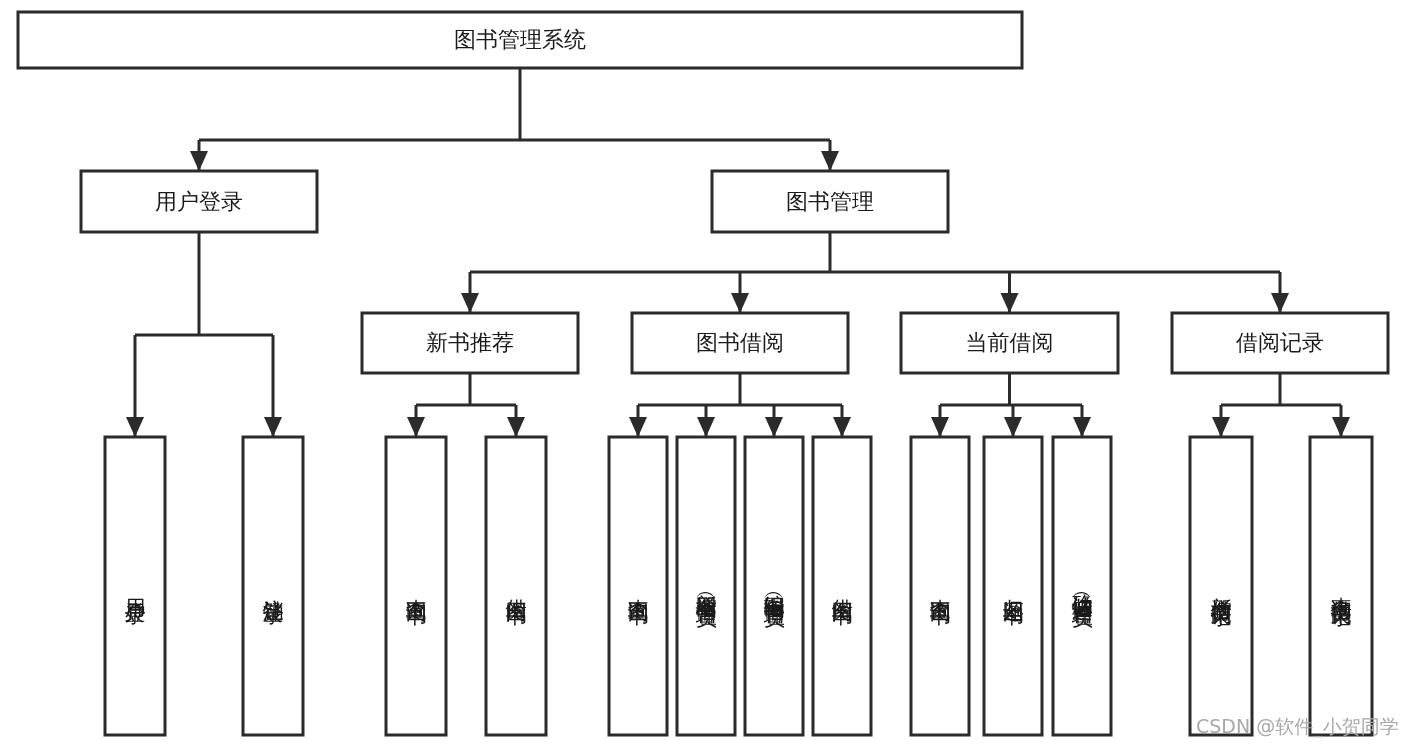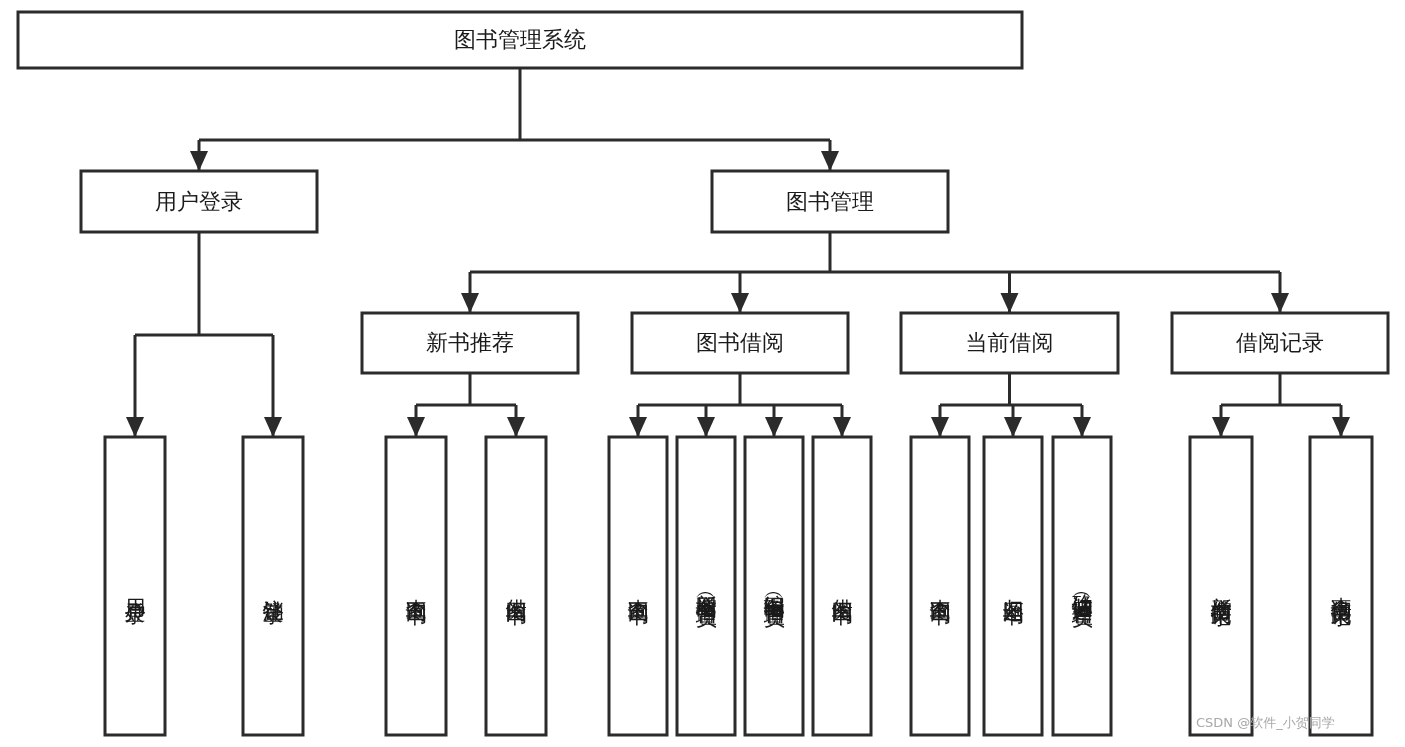--- a/index.html
+++ b/index.html
@@ -60,21 +60,21 @@
     letter-spacing: 2px;
     white-space: nowrap;
     display: flex;
     align-items: center;
     justify-content: center;
     pointer-events: none;
   }
   .watermark {
     position: absolute;
     font-family: "DejaVu Sans", "Liberation Sans", sans-serif;
-    font-size: 13px;
+    font-size: 19px;
     color: #a8a8a8;
     white-space: nowrap;
   }
 </style>
 </head>
 <body>
 
 <div id="diagram-root">
   <svg class="diagram-canvas" viewBox="0 0 1405 747">
     <g id="connectors-layer">

